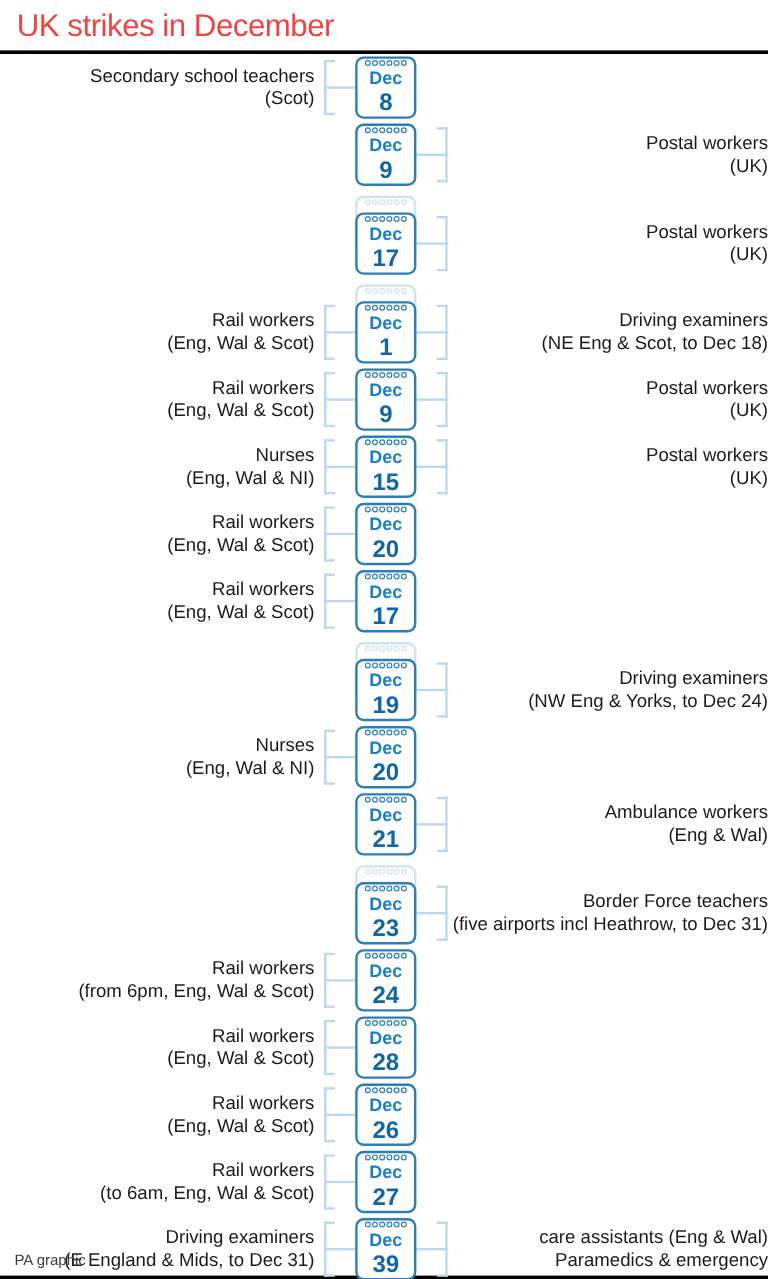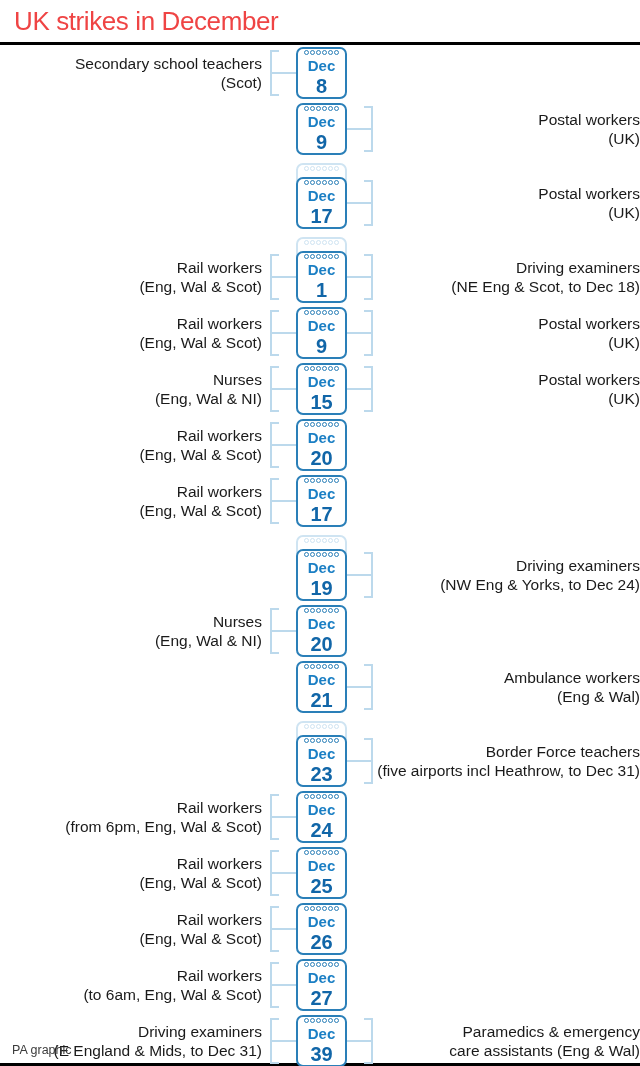--- a/index.html
+++ b/index.html
@@ -626,21 +626,21 @@
       <div class="cal">
         <div class="rings">
           <i></i>
           <i></i>
           <i></i>
           <i></i>
           <i></i>
           <i></i>
         </div>
         <div class="mon">Dec</div>
-        <div class="day">25</div>
+        <div class="day">28</div>
       </div>
     </div>
     <div class="row">
       <div class="br-left">
         <div class="vert"></div>
         <div class="cap-t"></div>
         <div class="cap-b"></div>
         <div class="stem"></div>
       </div>
       <div class="label left">
@@ -695,22 +695,22 @@
         <span class="l2">Driving examiners</span>
         <span class="l2">(E England &amp; Mids, to Dec 31)</span>
       </div>
       <div class="br-right">
         <div class="vert"></div>
         <div class="cap-t"></div>
         <div class="cap-b"></div>
         <div class="stem"></div>
       </div>
       <div class="label right">
+        <span class="l2">care assistants (Eng &amp; Wal)</span>
         <span class="l2">Paramedics &amp; emergency</span>
-        <span class="l2">care assistants (Eng &amp; Wal)</span>
       </div>
       <div class="cal">
         <div class="rings">
           <i></i>
           <i></i>
           <i></i>
           <i></i>
           <i></i>
           <i></i>
         </div>

